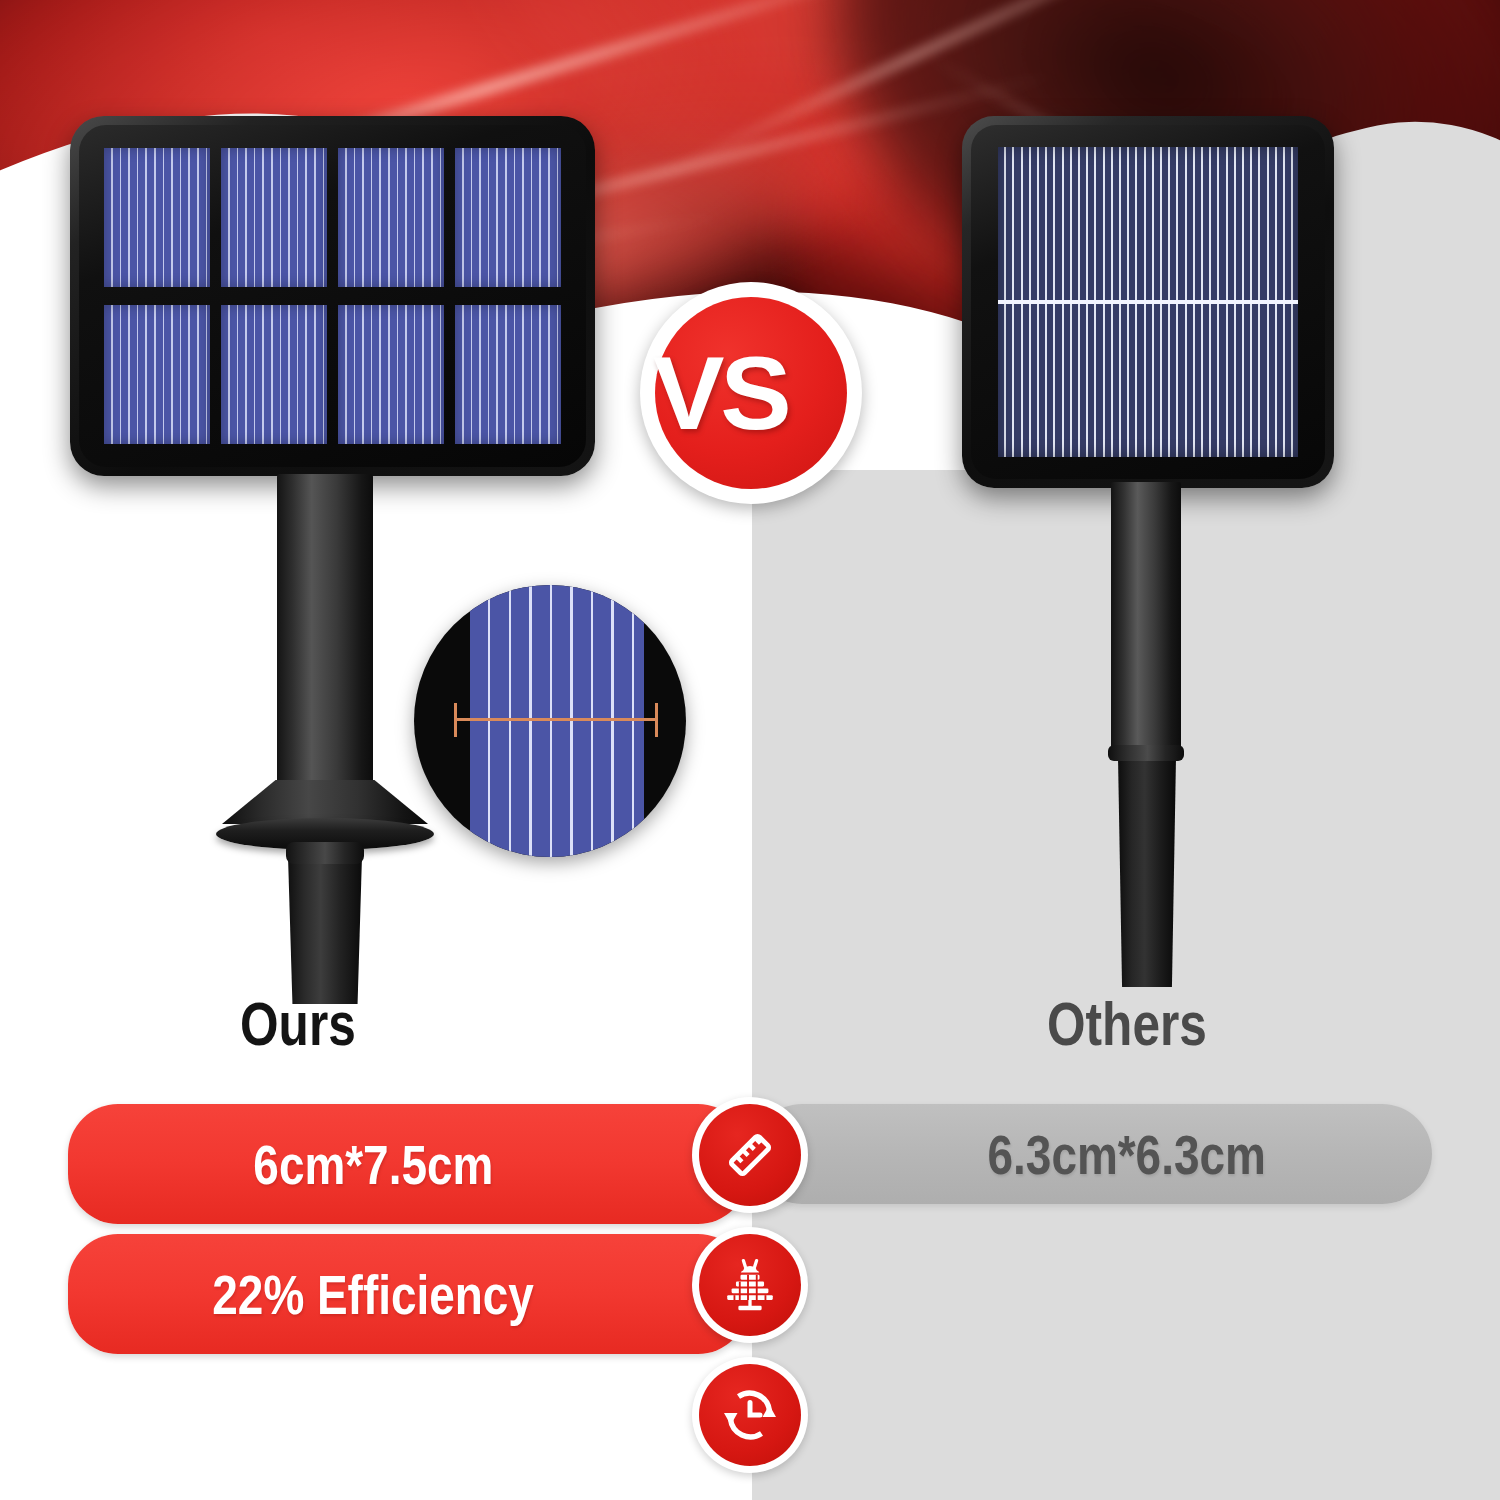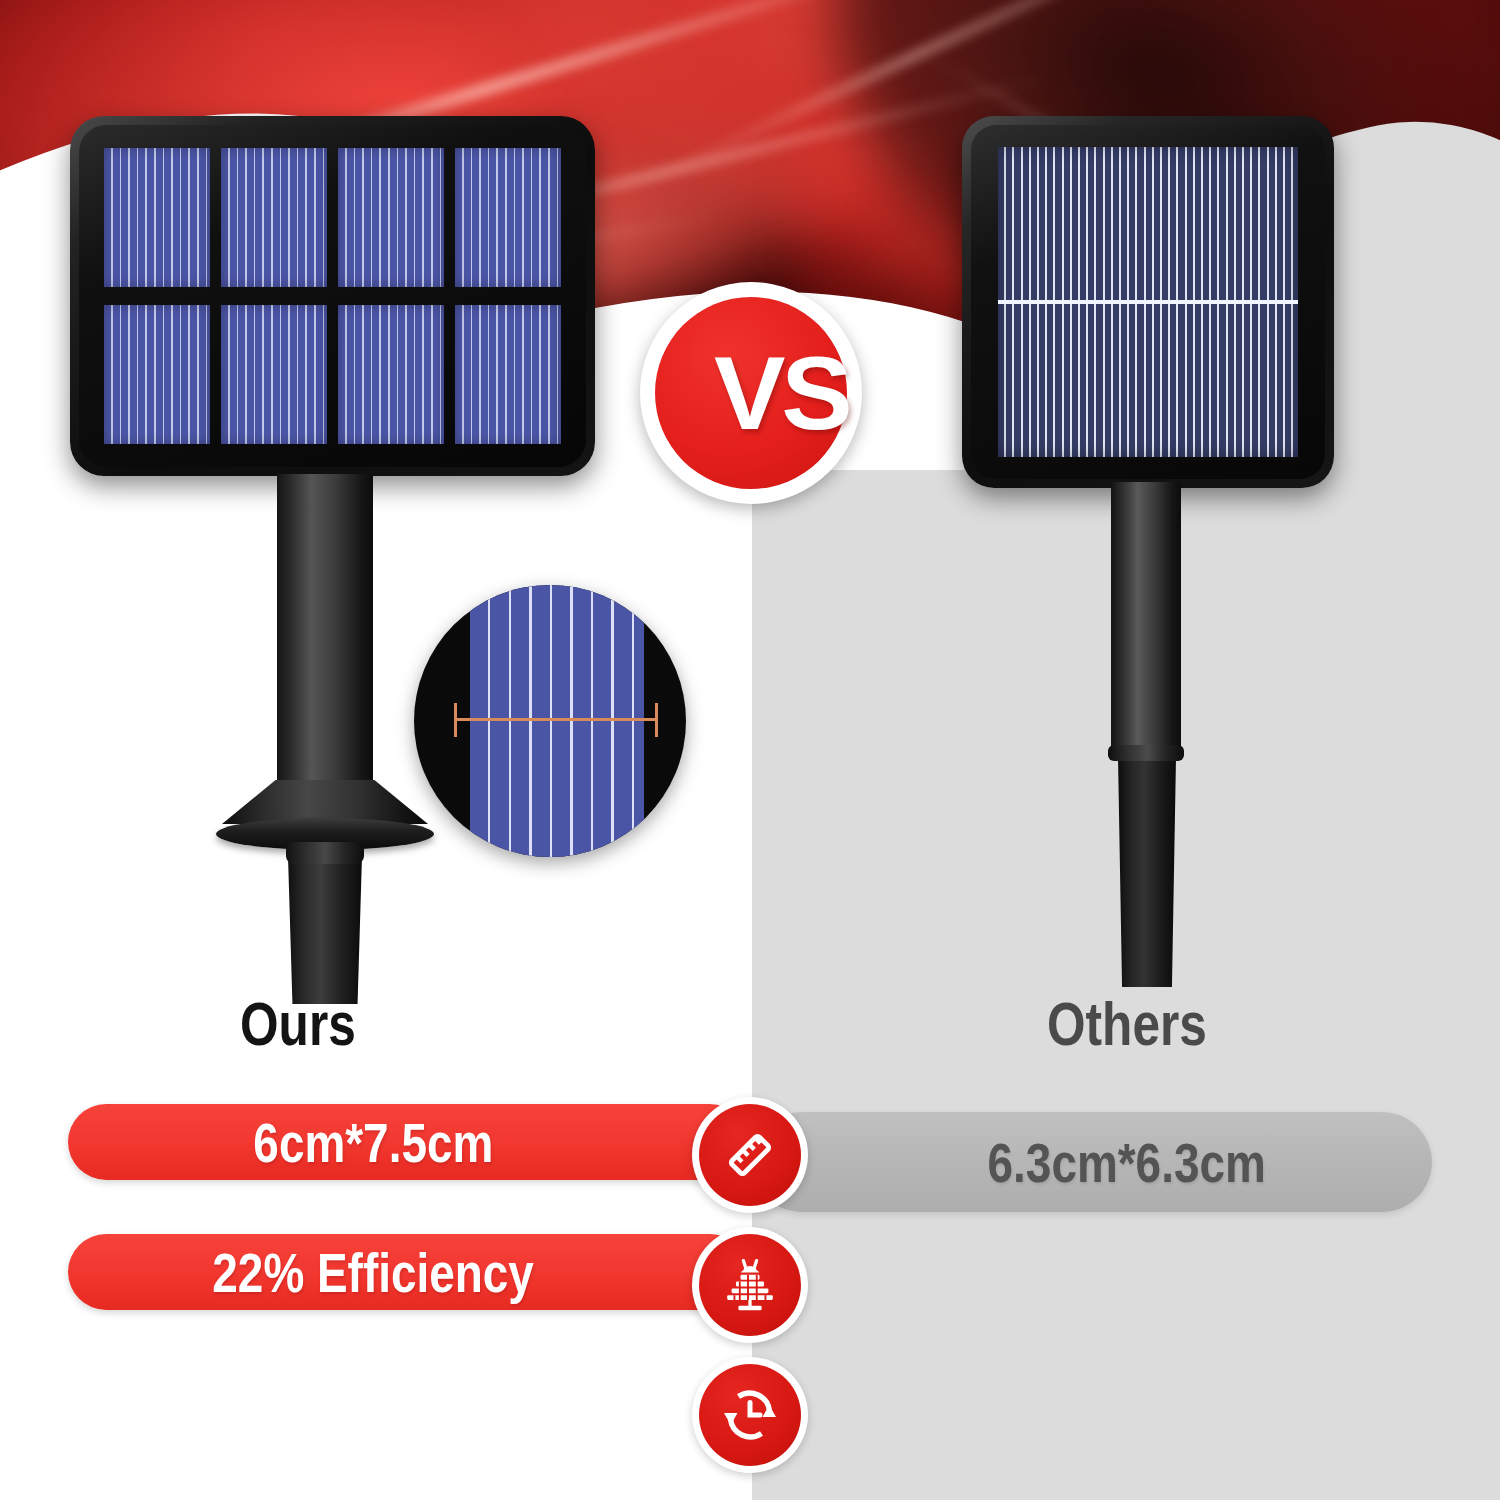--- a/index.html
+++ b/index.html
@@ -315,21 +315,21 @@
     align-items: center;
     justify-content: center;
     box-sizing: border-box;
   }
   .vs-inner {
     width: 192px; height: 192px;
     border-radius: 50%;
     background: radial-gradient(circle at 38% 30%, #f0322c 0%, #e41f1c 55%, #cc1512 100%);
     display: flex;
     align-items: center;
-    justify-content: flex-end;
+    justify-content: flex-start;
   }
   .vs-text {
     color: #ffffff;
     font-family: "Liberation Sans", sans-serif;
     font-weight: bold;
     font-size: 104px;
     letter-spacing: -4px;
     line-height: 1;
     transform: scaleX(1.03);
     text-shadow: 2px 3px 5px rgba(90,0,0,0.35);
@@ -366,21 +366,21 @@
     width: 1500px;
   }
   .row {
     position: relative;
     height: 100px;
     margin-bottom: 30px;
   }
   .pill-left {
     position: absolute;
     left: 68px; top: 0;
-    width: 680px; height: 76px;
+    width: 680px; height: 120px;
     border-radius: 50px;
     background: linear-gradient(180deg, #f6423a 0%, #f23830 48%, #e72a22 100%);
     box-shadow: 0 3px 7px rgba(0,0,0,0.16);
     display: flex;
     align-items: center;
     justify-content: center;
     padding-right: 70px;
     box-sizing: border-box;
   }
   .pill-right {
@@ -388,21 +388,20 @@
     left: 752px; top: 0;
     width: 680px; height: 100px;
     border-radius: 50px;
     background: linear-gradient(180deg, #c0c0c0 0%, #b6b6b6 50%, #aeaeae 100%);
     box-shadow: 0 3px 7px rgba(0,0,0,0.10);
     display: flex;
     align-items: center;
     justify-content: center;
     padding-left: 70px;
     box-sizing: border-box;
-    margin-top: 8px;
   }
   .pill-text-left {
     color: #ffffff;
     font-size: 56px;
     font-weight: bold;
     font-family: "Liberation Sans", sans-serif;
     transform: scaleX(0.82);
     white-space: nowrap;
     text-shadow: 1px 2px 3px rgba(120,0,0,0.22);
   }

